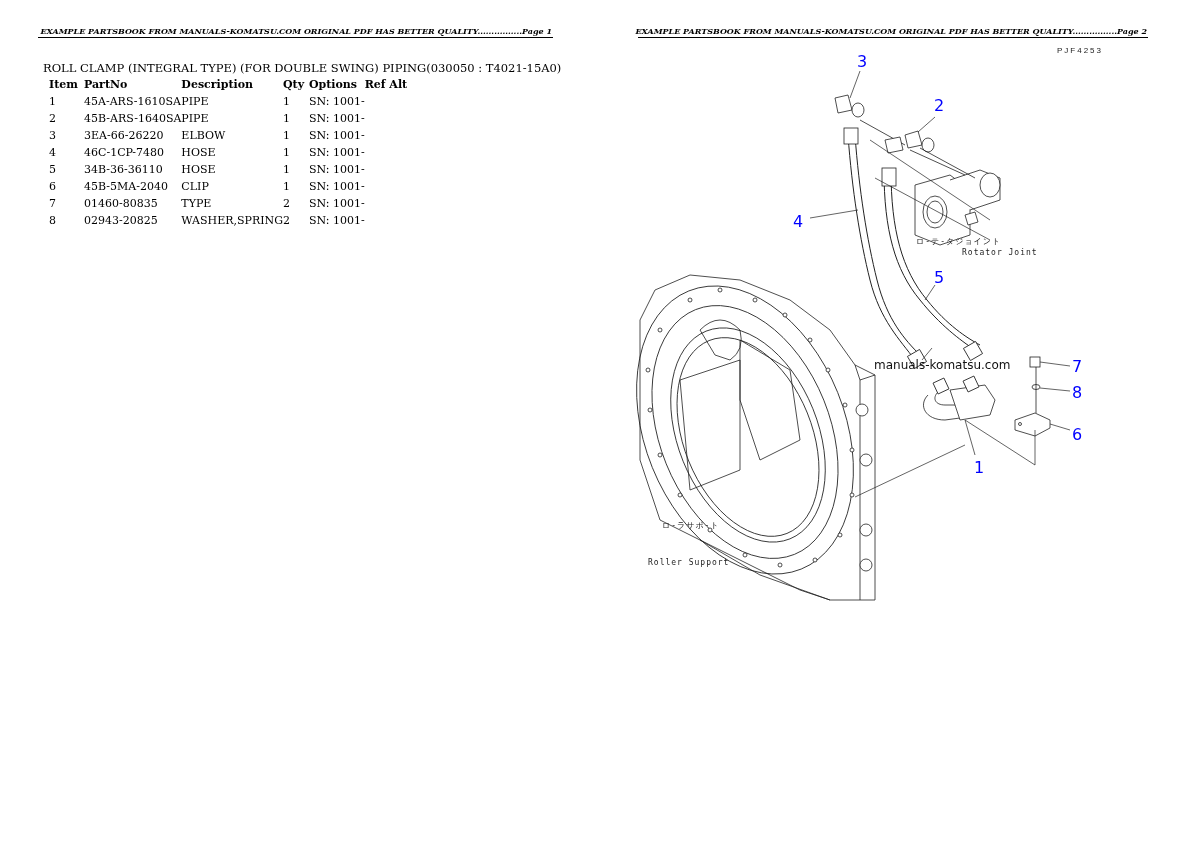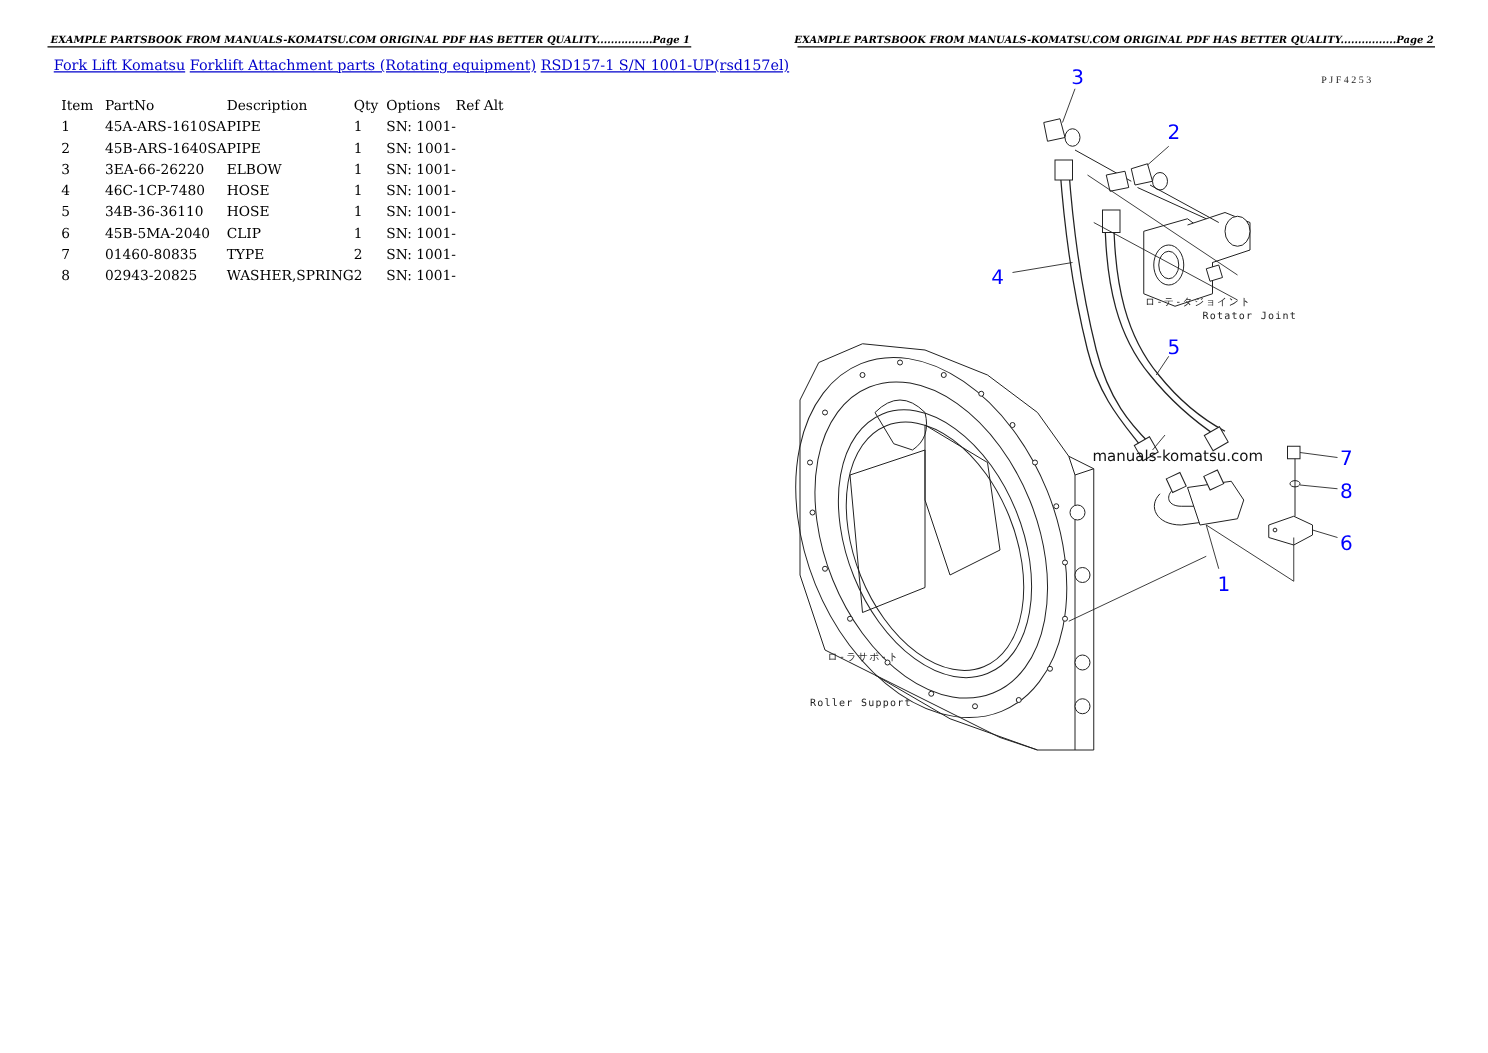--- a/index.html
+++ b/index.html
@@ -12,50 +12,46 @@
            white-space: nowrap; letter-spacing: 0px; }
     .page1 .hdr { right: 43px; }
     .page2 .hdr { right: 43px; }
     .hdr-line { position: absolute; top: 37px; height: 1px; background: #000; }
     .page1 .hdr-line { left: 38px; width: 515px; }
     .page2 .hdr-line { left: 43px; width: 510px; }
     .crumbs { position: absolute; left: 43px; top: 45px; font-size: 11.5px; white-space: nowrap; }
     .crumbs a { color: #0000cc; text-decoration: underline; }
     .subtitle { position: absolute; left: 43px; top: 61px; font-size: 11.5px; white-space: nowrap; }
     table.parts { position: absolute; left: 43px; top: 76px; border-collapse: collapse; font-size: 11px; }
-    table.parts th { font-weight: normal; text-align: left; padding: 0; height: 17px; margin-top: 24px; }
+    table.parts th { font-weight: bold; text-align: left; padding: 0; height: 17px; margin-top: 24px; }
     table.parts td { padding: 0; height: 17px; white-space: nowrap; }
     .c-item { width: 35px; padding-left: 6px !important; }
     .c-part { width: 90px; }
     .c-desc { width: 96px; }
     .c-qty { width: 26px; }
     .c-opt { width: 52px; }
     .c-ref { width: 50px; }
     th.c-item { padding-left: 6px; }
     th.c-part, th.c-desc { text-align: right; }
     .callout { position: absolute; color: #0000ff; font-family: "DejaVu Sans", "Liberation Sans", sans-serif;
                font-size: 16px; }
-    .pjf { position: absolute; left: 1057px; top: 59px; font-family: Liberation Serif, serif;
+    .pjf { position: absolute; left: 1057px; top: 46px; font-family: Liberation Sans, sans-serif;
            font-size: 8px; letter-spacing: 2px; color: #222; }
     .wm { position: absolute; left: 874px; top: 358px; font-family: "DejaVu Sans", "Liberation Sans", sans-serif;
           font-size: 12px; color: #111; white-space: nowrap; }
     .jlabel { position: absolute; font-family: "DejaVu Sans Mono", monospace; font-size: 8px; color: #222;
               white-space: nowrap; letter-spacing: 1px; }
   </style>
 </head>
 <body>
 
 <div class="page page1">
   <div class="hdr">EXAMPLE PARTSBOOK FROM MANUALS-KOMATSU.COM ORIGINAL PDF HAS BETTER QUALITY................Page 1</div>
   <div class="hdr-line"></div>
-  <div class="crumbs">
-    <a href="#">Fork Lift Komatsu</a>
-    <a href="#">Forklift Attachment parts (Rotating equipment)</a>
-    <a href="#">RSD157-1 S/N 1001-UP(rsd157el)</a>
-  </div>
+  <div class="subtitle">ROLL CLAMP (INTEGRAL TYPE) (FOR DOUBLE SWING) PIPING(030050 : T4021-15A0)</div>
 
   <table class="parts">
     <thead>
       <tr>
         <th class="c-item">Item</th>
         <th class="c-part">PartNo</th>
         <th class="c-desc">Description</th>
         <th class="c-qty">Qty</th>
         <th class="c-opt">Options</th>
         <th class="c-ref">Ref Alt</th>

